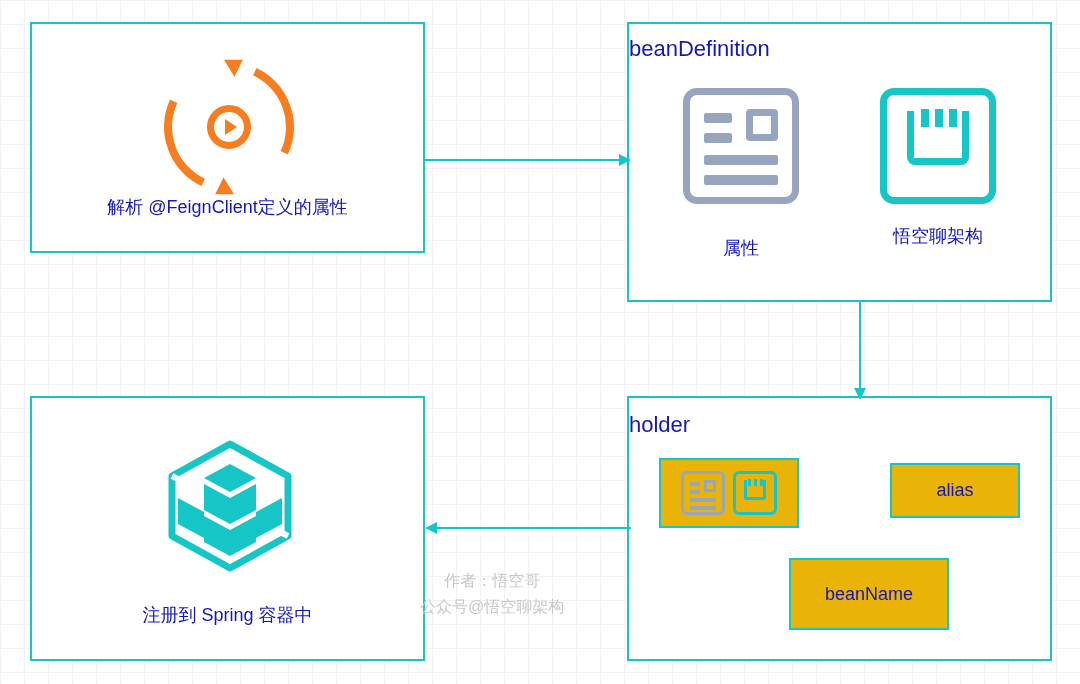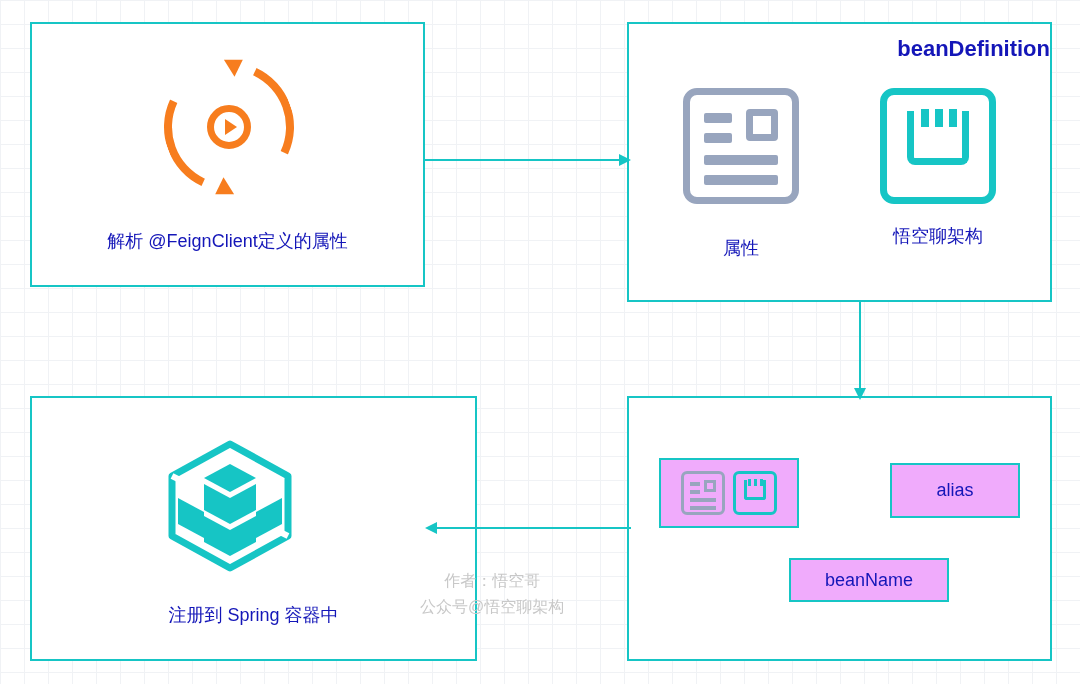--- a/index.html
+++ b/index.html
@@ -1,22 +1,22 @@
 <!DOCTYPE html>
 <html><head>
 <meta charset="utf-8">
 <style>
 *{box-sizing:border-box;margin:0;padding:0}
 body{font-family:"Microsoft YaHei","PingFang SC",Arial,sans-serif;background:#fff;position:relative;width:1080px;height:684px;overflow:hidden}
 .grid-bg{position:absolute;inset:0;background-image:linear-gradient(#f0f2f5 1px,transparent 1px),linear-gradient(90deg,#f0f2f5 1px,transparent 1px);background-size:24px 24px}
 .box{position:absolute;border:2px solid #16c5c5;background:#fff}
-.title{color:#1416b8;font-weight:700;text-align:right}
+.title{color:#1416b8;font-weight:400;text-align:left}
 .caption{color:#1416b8;font-size:18px;text-align:center}
 .sub-label{color:#1416b8;font-size:18px;text-align:center}
-.small-box{position:absolute;border:2px solid #16c5c5;background:#f0abfc;display:flex;align-items:center;justify-content:center}
+.small-box{position:absolute;border:2px solid #16c5c5;background:#eab308;display:flex;align-items:center;justify-content:center}
 .watermark{position:absolute;color:#c8c8c8;font-size:16px;text-align:center;line-height:1.6;z-index:1}
 svg{position:absolute;overflow:visible}
 .arrow-line{stroke:#16c5c5;stroke-width:2;fill:none}
 .arrow-head{fill:#16c5c5}
 
 
 .spinner{position:absolute;width:130px;height:130px}
 .spinner-ring{border:8px solid #f77d1e;border-radius:50%;width:100%;height:100%;border-top-color:transparent;border-bottom-color:transparent;transform:rotate(-20deg)}
 .spinner-play{position:absolute;top:50%;left:50%;transform:translate(-50%,-50%);width:44px;height:44px;border:7px solid #f77d1e;border-radius:50%;display:flex;align-items:center;justify-content:center}
 .spinner-play::after{content:"";border-left:12px solid #f77d1e;border-top:8px solid transparent;border-bottom:8px solid transparent;margin-left:3px}
@@ -43,21 +43,21 @@
 .mini-form .sq{position:absolute;border:3px solid #98a5be;width:12px;height:12px;right:6px;top:6px}
 .mini-port{border:3px solid #16c5c5;border-radius:6px;width:44px;height:44px;position:relative;margin-left:8px}
 .mini-port .u{position:absolute;border:3px solid #16c5c5;border-top:none;width:22px;height:20px;top:6px;left:50%;transform:translateX(-50%);border-radius:0 0 3px 3px}
 .mini-port .p{position:absolute;width:3px;height:7px;background:#16c5c5;top:5px}
 </style>
 </head>
 <body>
 
 <div class="grid-bg"></div>
 
-<div class="box" style="left:30px;top:22px;width:395px;height:265px">
+<div class="box" style="left:30px;top:22px;width:395px;height:231px">
   <div class="spinner" style="left:132px;top:38px">
     <div class="spinner-ring"></div>
     <div class="spinner-arr t"></div>
     <div class="spinner-arr b"></div>
     <div class="spinner-play"></div>
   </div>
   <div class="caption" style="position:absolute;bottom:32px;width:100%">解析 @FeignClient定义的属性</div>
 </div>
 
 <div class="box" style="left:627px;top:22px;width:425px;height:280px">
@@ -76,21 +76,21 @@
       <div class="port-u"></div>
       <div class="port-pin" style="left:34px"></div>
       <div class="port-pin" style="left:48px"></div>
       <div class="port-pin" style="left:62px"></div>
     </div>
   </div>
   <div class="sub-label" style="position:absolute;left:54px;top:212px;width:116px">属性</div>
   <div class="sub-label" style="position:absolute;right:54px;top:200px;width:116px">悟空聊架构</div>
 </div>
 
-<div class="box" style="left:30px;top:396px;width:447px;height:265px">
+<div class="box" style="left:30px;top:396px;width:395px;height:265px">
   <div class="cube-wrap" style="left:128px;top:38px">
     <svg width="140" height="140" viewBox="0 0 140 140">
       <g fill="none" stroke="#16c5c5" stroke-width="7" stroke-linejoin="round">
         <polygon points="70,8 128,40 128,100 70,132 12,100 12,40"></polygon>
       </g>
       <g fill="#16c5c5">
         <polygon points="70,28 96,42 70,56 44,42"></polygon>
         <polygon points="44,48 70,62 70,88 44,74"></polygon>
         <polygon points="96,48 96,74 70,88 70,62"></polygon>
         <polygon points="44,80 70,94 70,120 44,106"></polygon>
@@ -99,39 +99,40 @@
         <polygon points="122,62 122,88 96,102 96,76"></polygon>
       </g>
       <line x1="12" y1="40" x2="20" y2="44" stroke="#fff" stroke-width="6"></line>
       <line x1="128" y1="100" x2="120" y2="96" stroke="#fff" stroke-width="6"></line>
     </svg>
   </div>
   <div class="caption" style="position:absolute;bottom:32px;width:100%">注册到 Spring 容器中</div>
 </div>
 
 <div class="box" style="left:627px;top:396px;width:425px;height:265px">
+  <div class="title" style="position:absolute;top:14px;width:100%;font-size:22px">holder</div>
   <div class="small-box" style="left:30px;top:60px;width:140px;height:70px">
     <div class="mini-form">
       <div class="l" style="left:6px;top:8px;width:10px"></div>
       <div class="l" style="left:6px;top:16px;width:10px"></div>
       <div class="sq"></div>
       <div class="l" style="left:6px;top:24px;width:26px"></div>
       <div class="l" style="left:6px;top:32px;width:26px"></div>
     </div>
     <div class="mini-port">
       <div class="u"></div>
       <div class="p" style="left:12px"></div>
       <div class="p" style="left:18px"></div>
       <div class="p" style="left:24px"></div>
     </div>
   </div>
   <div class="small-box" style="right:30px;top:65px;width:130px;height:55px">
     <span class="sub-label">alias</span>
   </div>
-  <div class="small-box" style="left:160px;top:160px;width:160px;height:44px">
+  <div class="small-box" style="left:160px;top:160px;width:160px;height:72px">
     <span class="sub-label">beanName</span>
   </div>
 </div>
 
 <svg style="left:425px;top:150px;width:210px;height:20px">
   <line class="arrow-line" x1="0" y1="10" x2="194" y2="10"></line>
   <polygon class="arrow-head" points="194,4 206,10 194,16"></polygon>
 </svg>
 
 <svg style="left:850px;top:302px;width:20px;height:100px">

